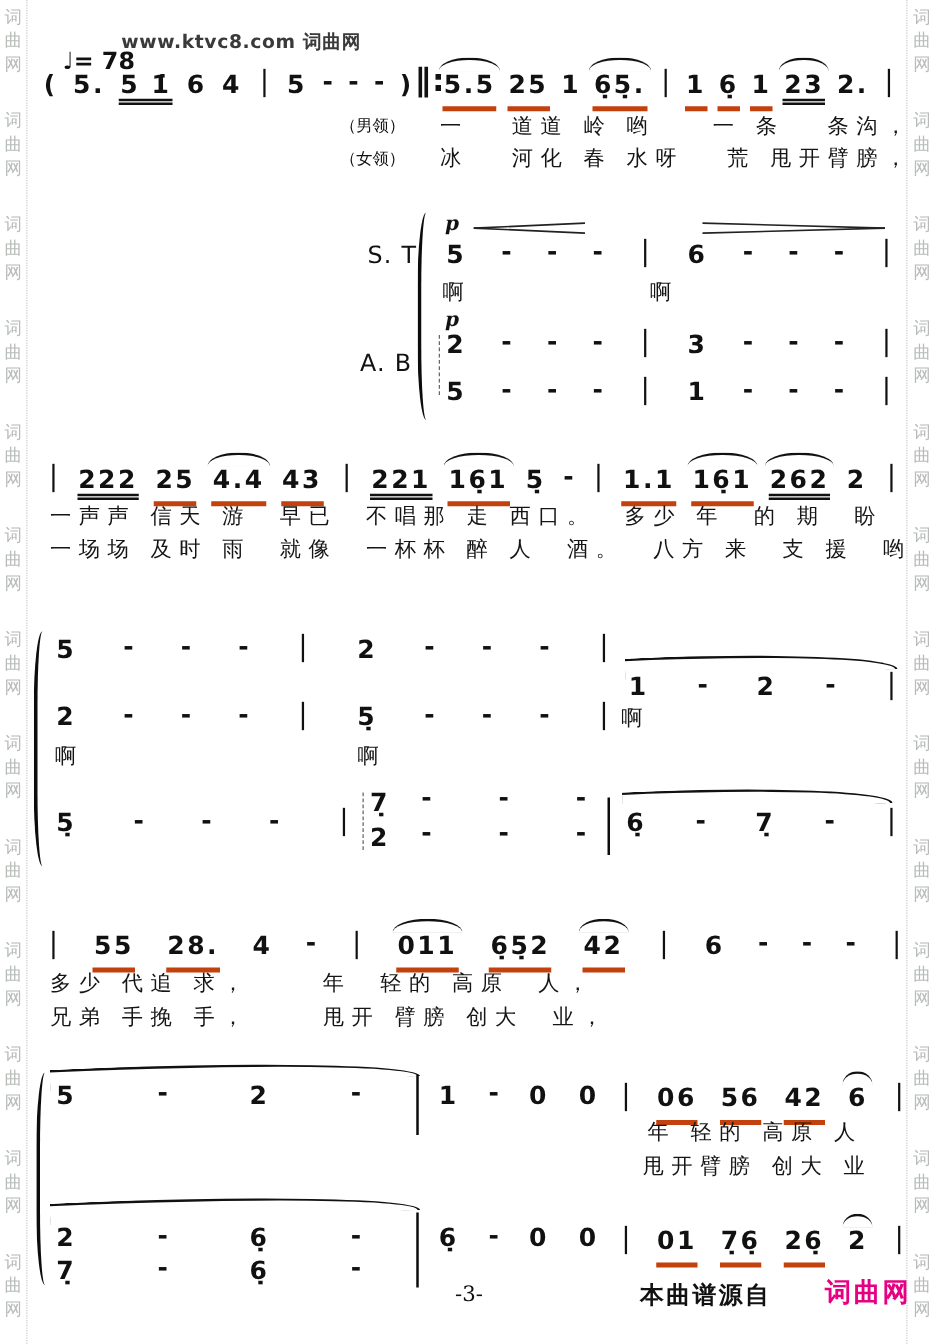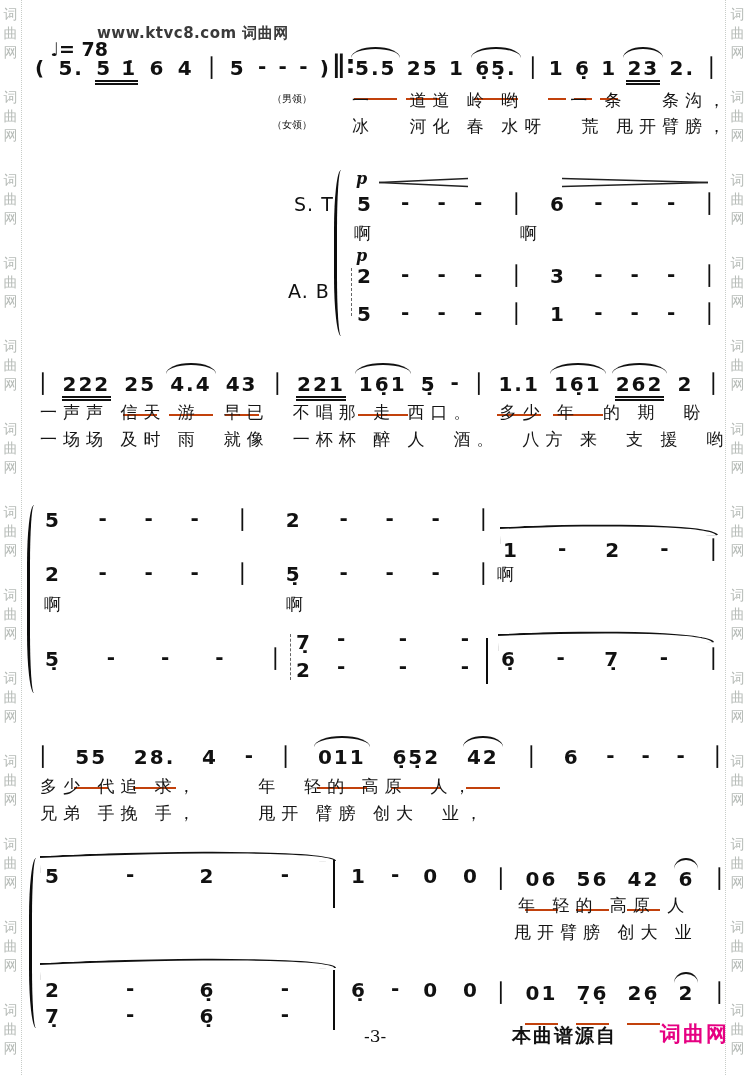--- a/index.html
+++ b/index.html
@@ -11,31 +11,31 @@
           gap:26px;color:#b7bcb8;font-size:14px;line-height:19px;text-align:center;overflow:hidden}
   .wm-group{display:flex;flex-direction:column}
   .dotline{position:absolute;top:0;height:1075px;border-left:1px dotted #c7ccc8;width:0}
   
   .logo{font-size:15px;font-weight:600;color:#3a3a3a;letter-spacing:.5px}
   .tempo{font-size:19px;font-weight:700}
   
   .notes{display:flex;justify-content:space-between;align-items:baseline;
          font-weight:700;font-size:20px;white-space:nowrap}
   .tk{position:relative;display:inline-block;line-height:1.05;letter-spacing:2px;white-space:pre;padding:0 1px}
-  .u1{border-bottom:2px solid #c2410c;padding-bottom:19px}
+  .u1{border-bottom:4px solid #c2410c;padding-bottom:7px}
   .u2{border-bottom:2px solid #111;padding-bottom:1px}
   .u2::after{content:"";position:absolute;left:0;right:0;bottom:-5px;border-top:2px solid #111}
   .slur::before{content:"";position:absolute;left:-3px;right:-3px;top:-11px;height:9px;
                 border-top:2px solid #111;border-radius:50% 50% 0 0/100% 100% 0 0}
   .bar{font-weight:400;font-size:23px;letter-spacing:0;transform:translateY(-1px)}
   .dash{letter-spacing:0;transform:translateY(-2px)}
   .repeat{font-size:25px;font-weight:700;letter-spacing:1px}
   
   .lyric{font-size:17px;letter-spacing:6px;white-space:pre;color:#151515}
-  .role{font-size:10px;letter-spacing:0}
+  .role{font-size:13px;letter-spacing:0}
   .dyn{font-family:"DejaVu Serif",serif;font-style:italic;font-weight:700;font-size:16px}
   .voicelabel{font-size:19px;letter-spacing:1px}
   
   .brace{border-left:3px solid #0c0c0c;border-radius:7px 0 0 7px/60px 0 0 60px;width:6px}
   .vline{width:2px;background:#0c0c0c}
   .dashv{width:0;border-left:1.5px dashed #666}
   .arc{height:16px;border-top:2px solid #111;border-right:2px solid #111;
        border-radius:0 100% 0 0/0 100% 0 0;transform:rotate(-2.5deg);transform-origin:left center}
   .hairpin{position:absolute}
   

